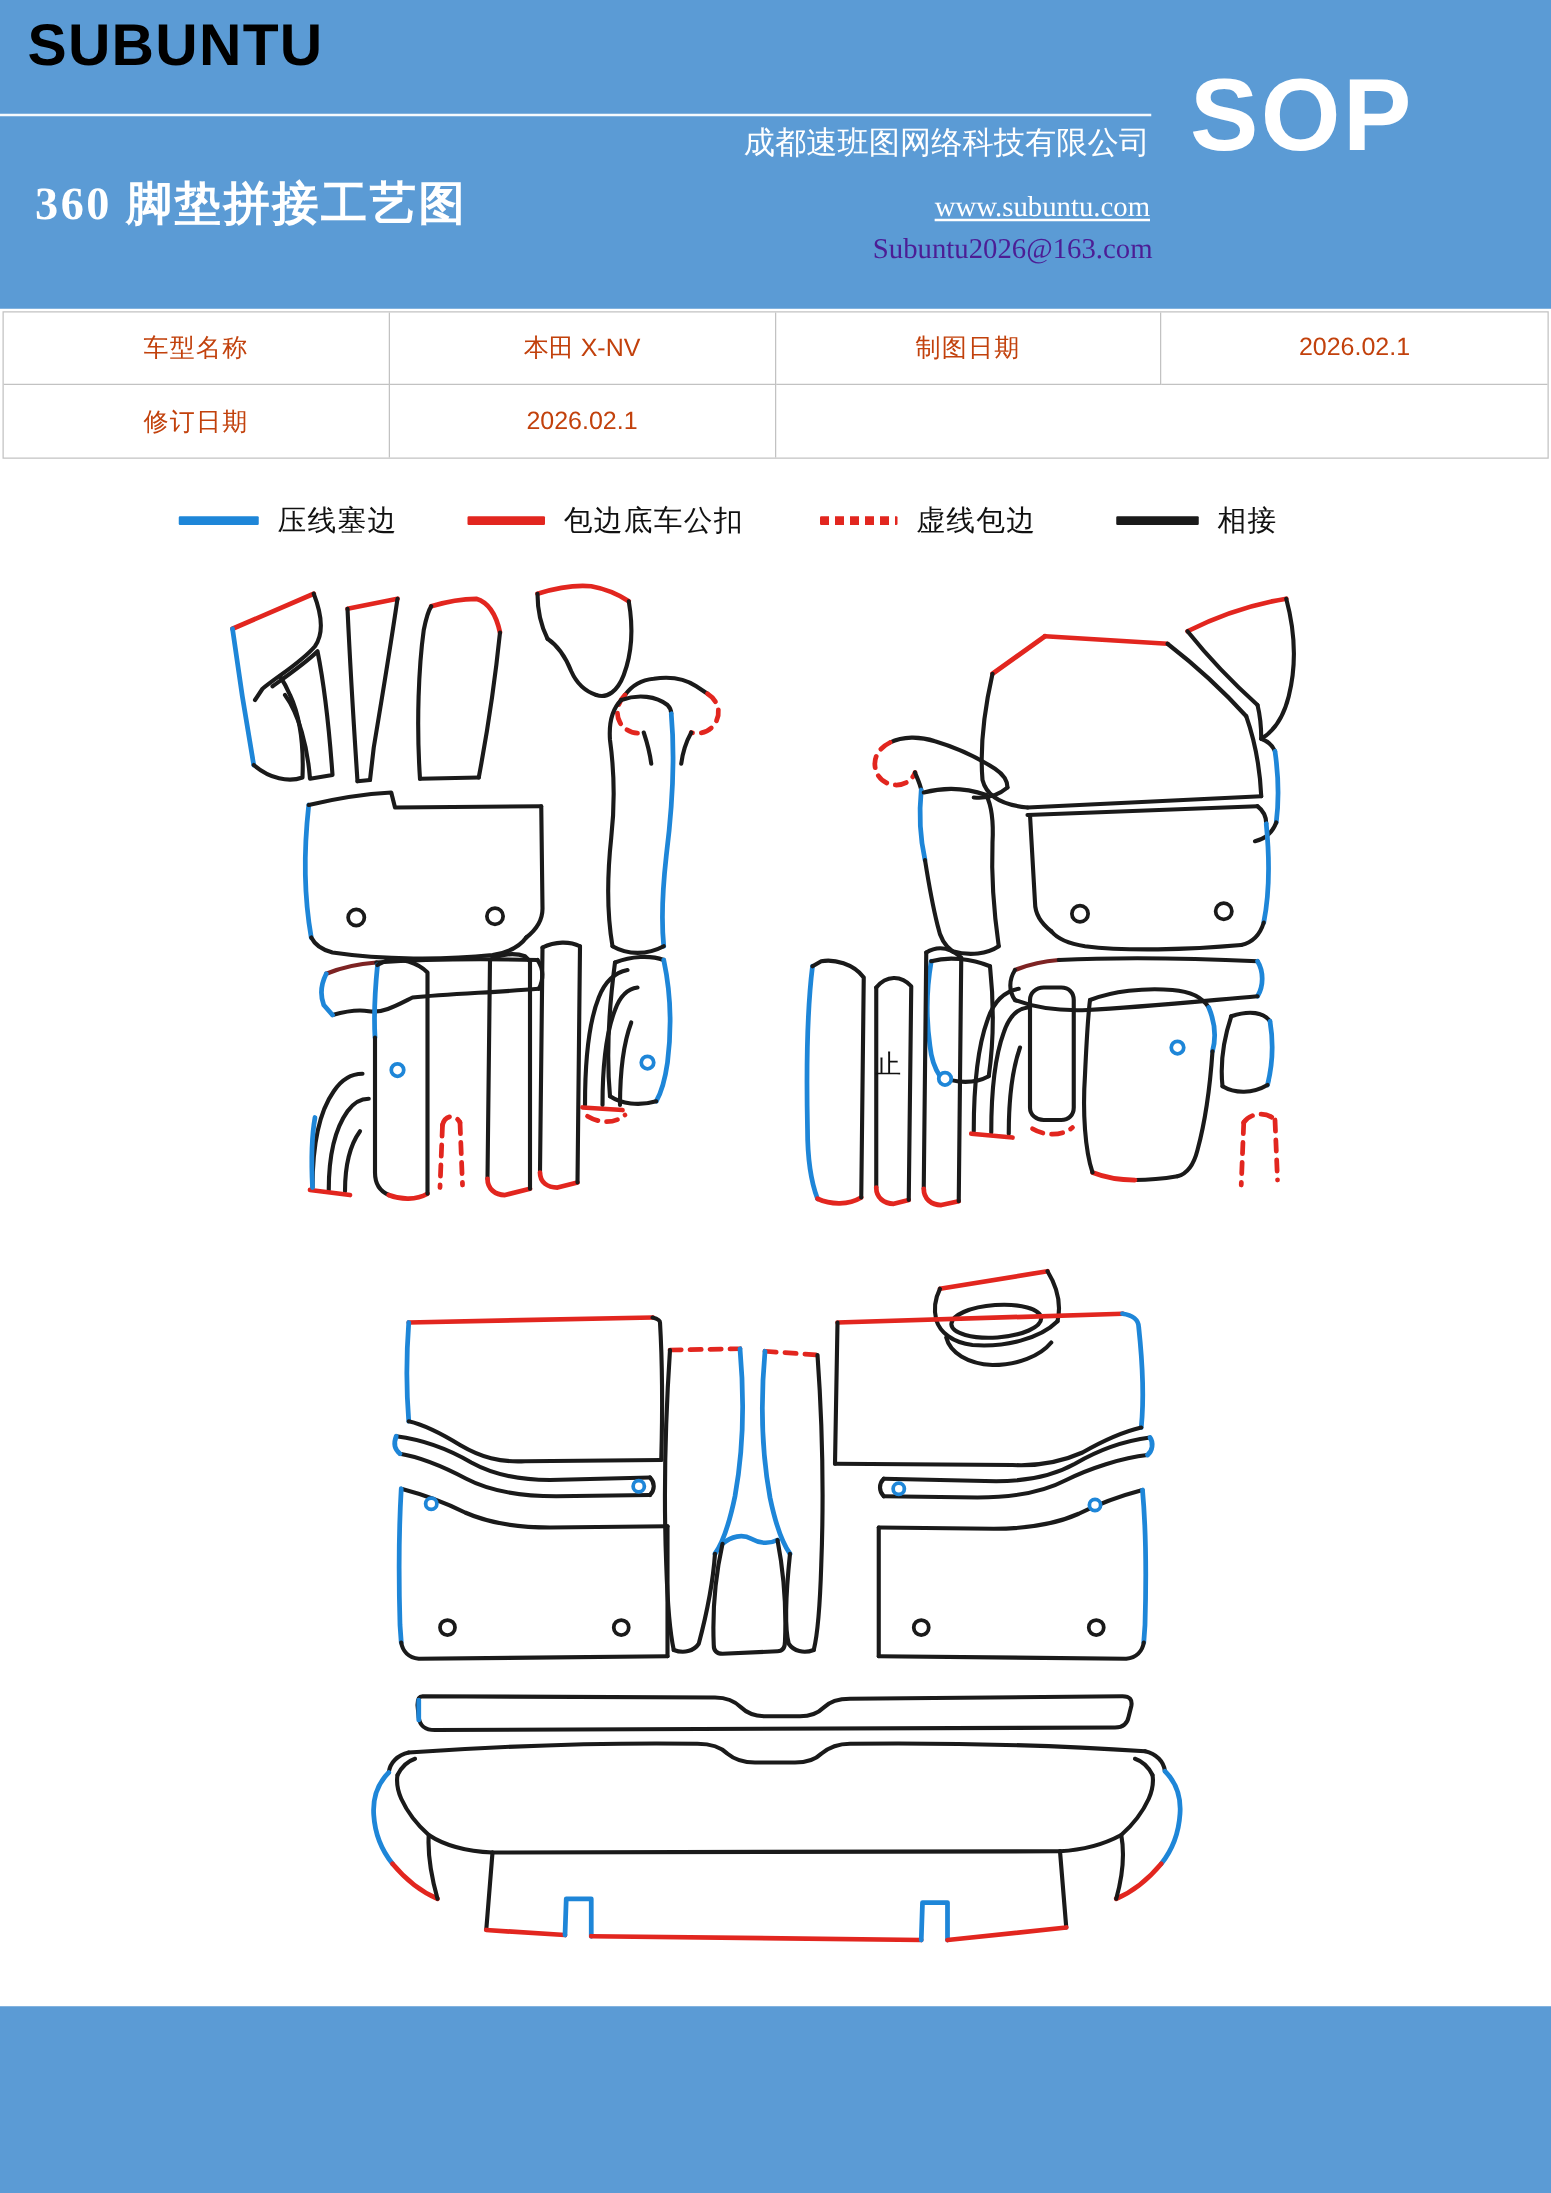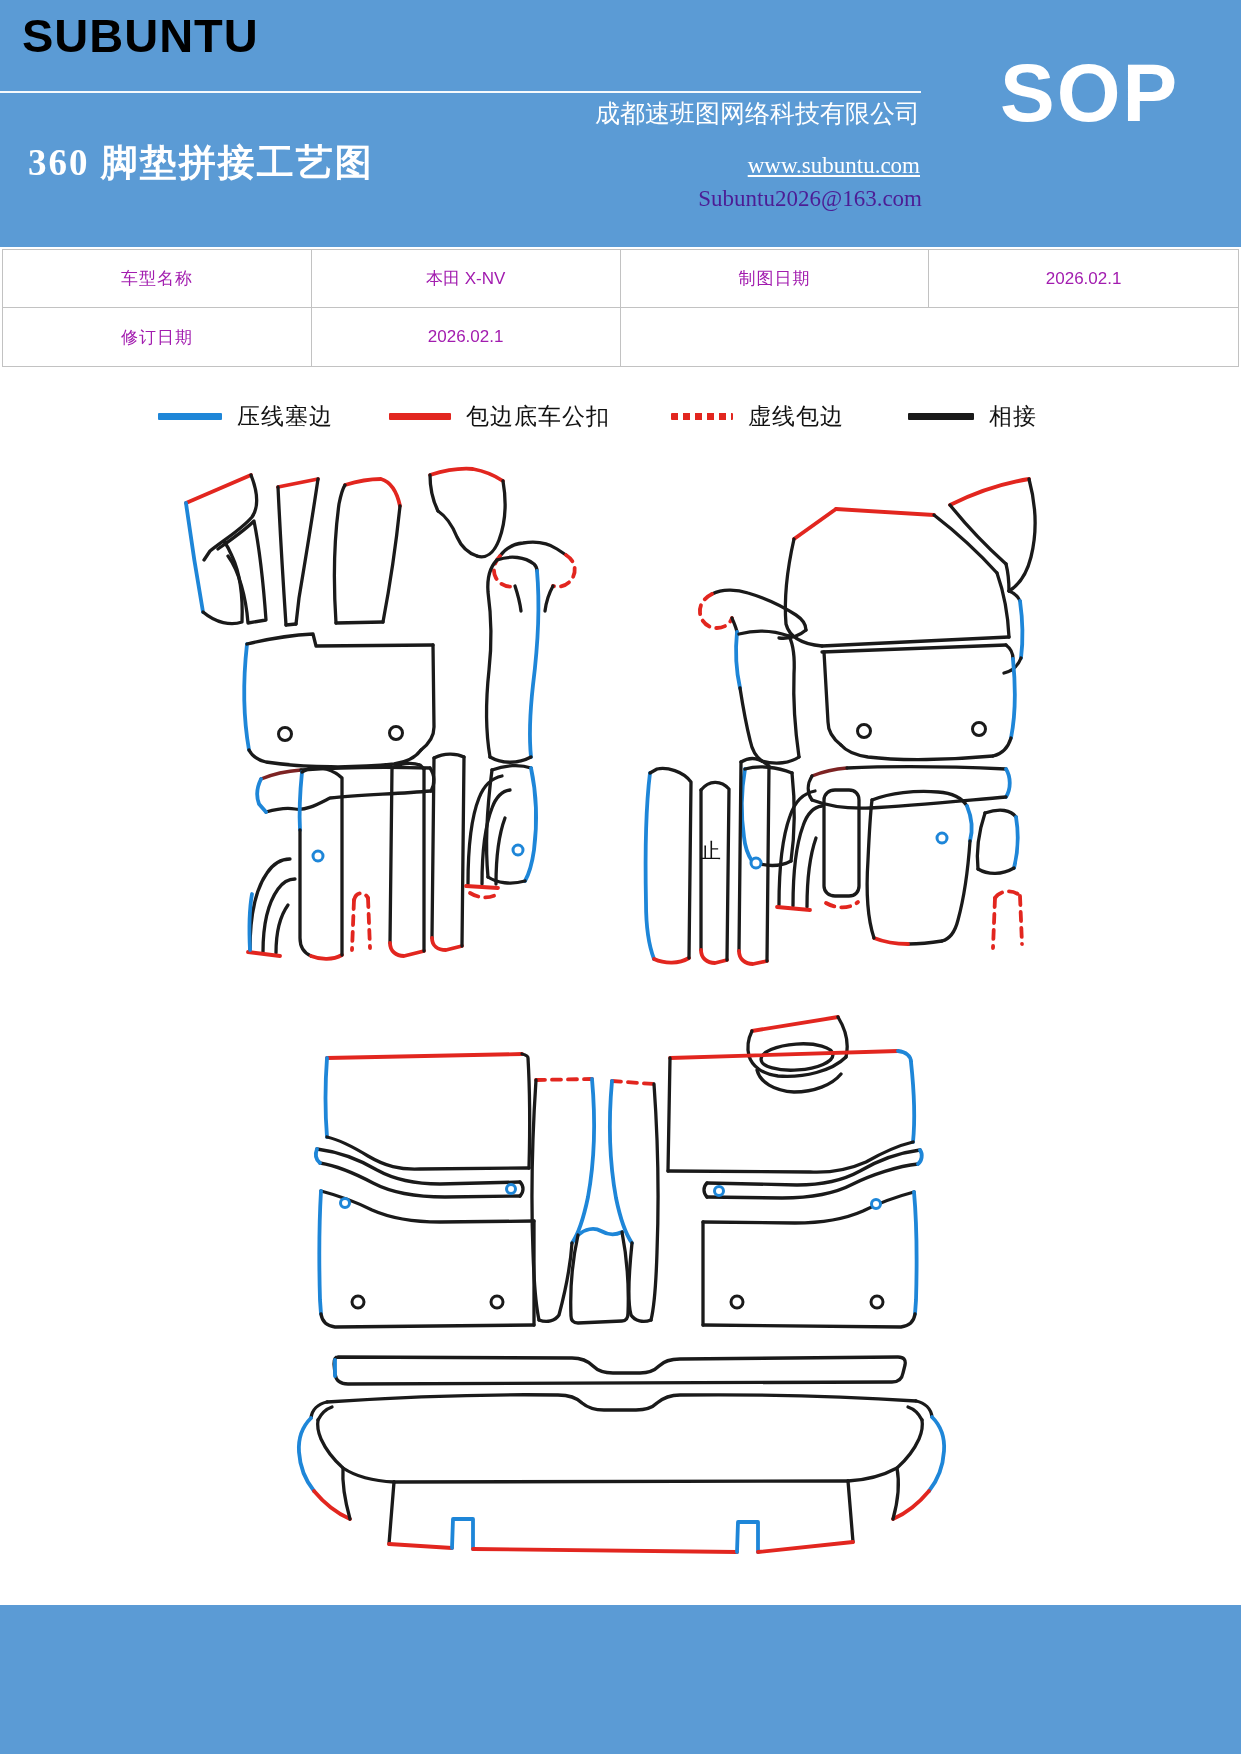--- a/index.html
+++ b/index.html
@@ -18,38 +18,38 @@
     font-family:"Liberation Sans",sans-serif;color:#111;
   }
   
   .header{position:absolute;left:0;top:0;width:1241px;height:247px;background:var(--band-blue);}
   .logo{position:absolute;left:22px;top:8px;font-size:47px;font-weight:800;color:#000000;
         font-family:"Liberation Sans",sans-serif;letter-spacing:1px;}
   .header-divider{position:absolute;left:0;top:91px;width:921px;height:2px;background:rgba(255,255,255,.95);}
   .header-company{position:absolute;left:560px;top:97px;width:360px;text-align:right;
         color:#fff;font-size:25px;font-family:"Liberation Serif",serif;}
   .sop{position:absolute;left:952px;top:46px;font-size:82px;font-weight:700;color:#fff;
-        font-family:"Liberation Sans",sans-serif;letter-spacing:2px;margin-left:48px;}
+        font-family:"Liberation Sans",sans-serif;letter-spacing:2px;}
   .doc-title{position:absolute;left:28px;top:138px;color:#fff;font-size:37px;font-weight:600;
         font-family:"Liberation Serif",serif;letter-spacing:2px;}
   .header-link{position:absolute;left:560px;top:153px;width:360px;text-align:right;color:#fff;
         font-size:23px;font-family:"Liberation Serif",serif;text-decoration:underline;cursor:pointer;}
   .header-email{position:absolute;left:560px;top:186px;width:362px;text-align:right;color:#4c1d95;
         font-size:23px;font-family:"Liberation Serif",serif;}
   
   .info-table{position:absolute;left:2px;top:249px;width:1237px;height:118px;
         border:1px solid var(--table-border);display:grid;
         grid-template-columns:1fr 1fr 1fr 1fr;grid-template-rows:1fr 1fr;background:#fff;}
   .info-cell{border-right:1px solid var(--table-border);border-bottom:1px solid var(--table-border);
-        display:flex;align-items:center;justify-content:center;font-size:17px;color:#a21caf;}
+        display:flex;align-items:center;justify-content:center;font-size:20px;color:#c2410c;}
   .info-cell:nth-child(4n){border-right:none;}
   .info-cell:nth-child(n+5){border-bottom:none;}
   .cjk-label{font-family:"Liberation Serif",serif;letter-spacing:1px;}
   
-  .legend{position:absolute;left:15px;top:398px;width:1072px;height:36px;}
+  .legend{position:absolute;left:0;top:398px;width:1072px;height:36px;}
   .legend-item{position:absolute;top:0;height:36px;display:flex;align-items:center;}
   .legend-label{font-size:23px;font-family:"Liberation Serif",serif;margin-left:15px;letter-spacing:1px;}
   .swatch{display:inline-block;height:7px;border-radius:1px;}
   .sw-blue{width:64px;background:var(--line-blue);}
   .sw-red{width:62px;background:var(--line-red);}
   .sw-red-dashed{width:62px;background:repeating-linear-gradient(90deg,var(--line-red) 0 7px,transparent 7px 12px);}
   .sw-black{width:66px;background:var(--line-black);}
   
   .diagram{position:absolute;left:0;top:0;width:1241px;height:1754px;}
   .diagram path,.diagram ellipse{fill:none;stroke-linecap:round;stroke-linejoin:round;}

